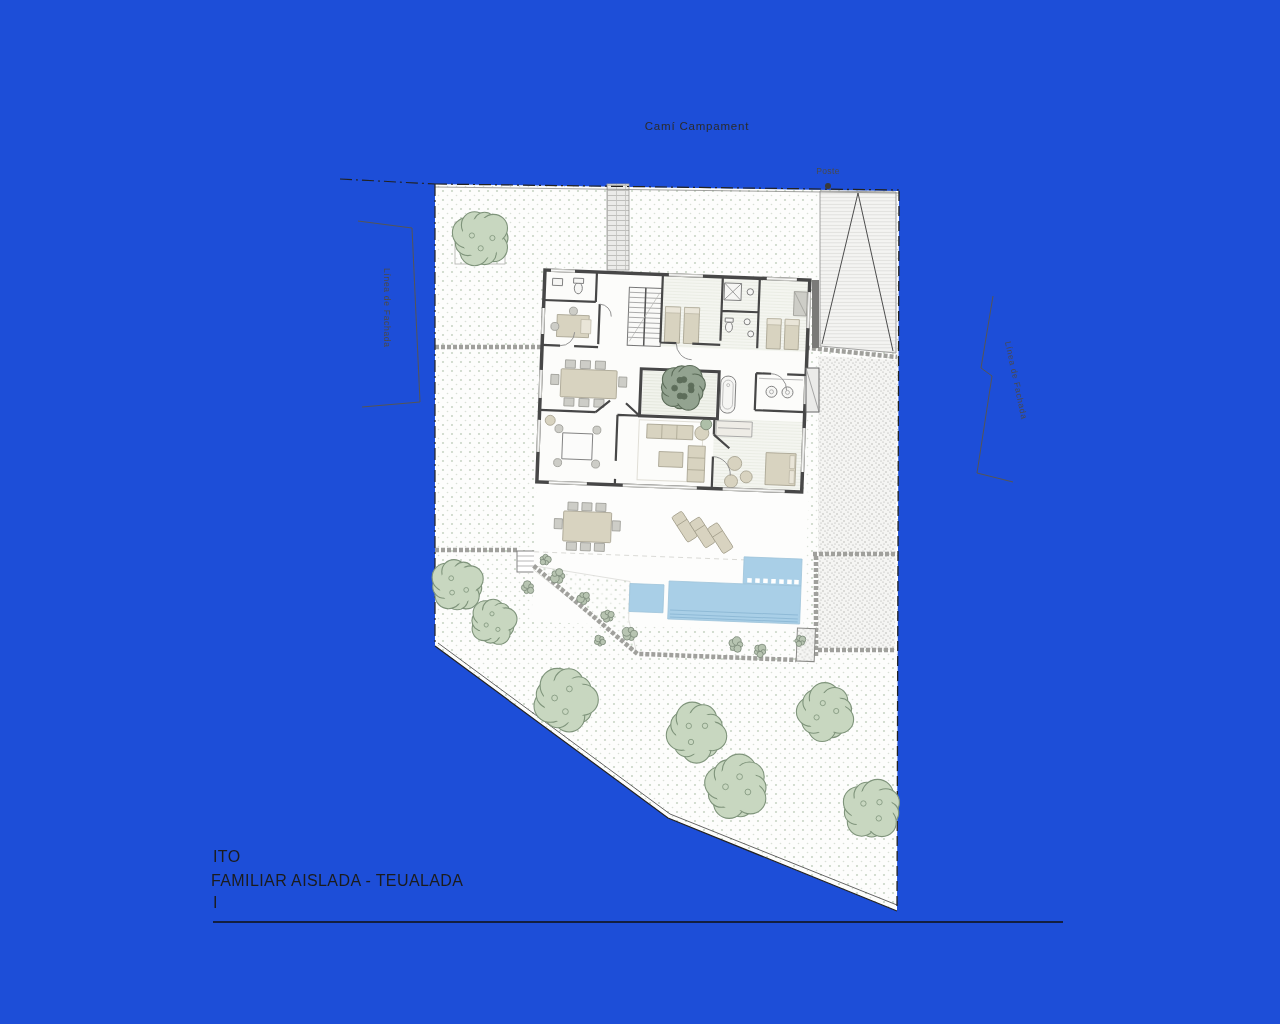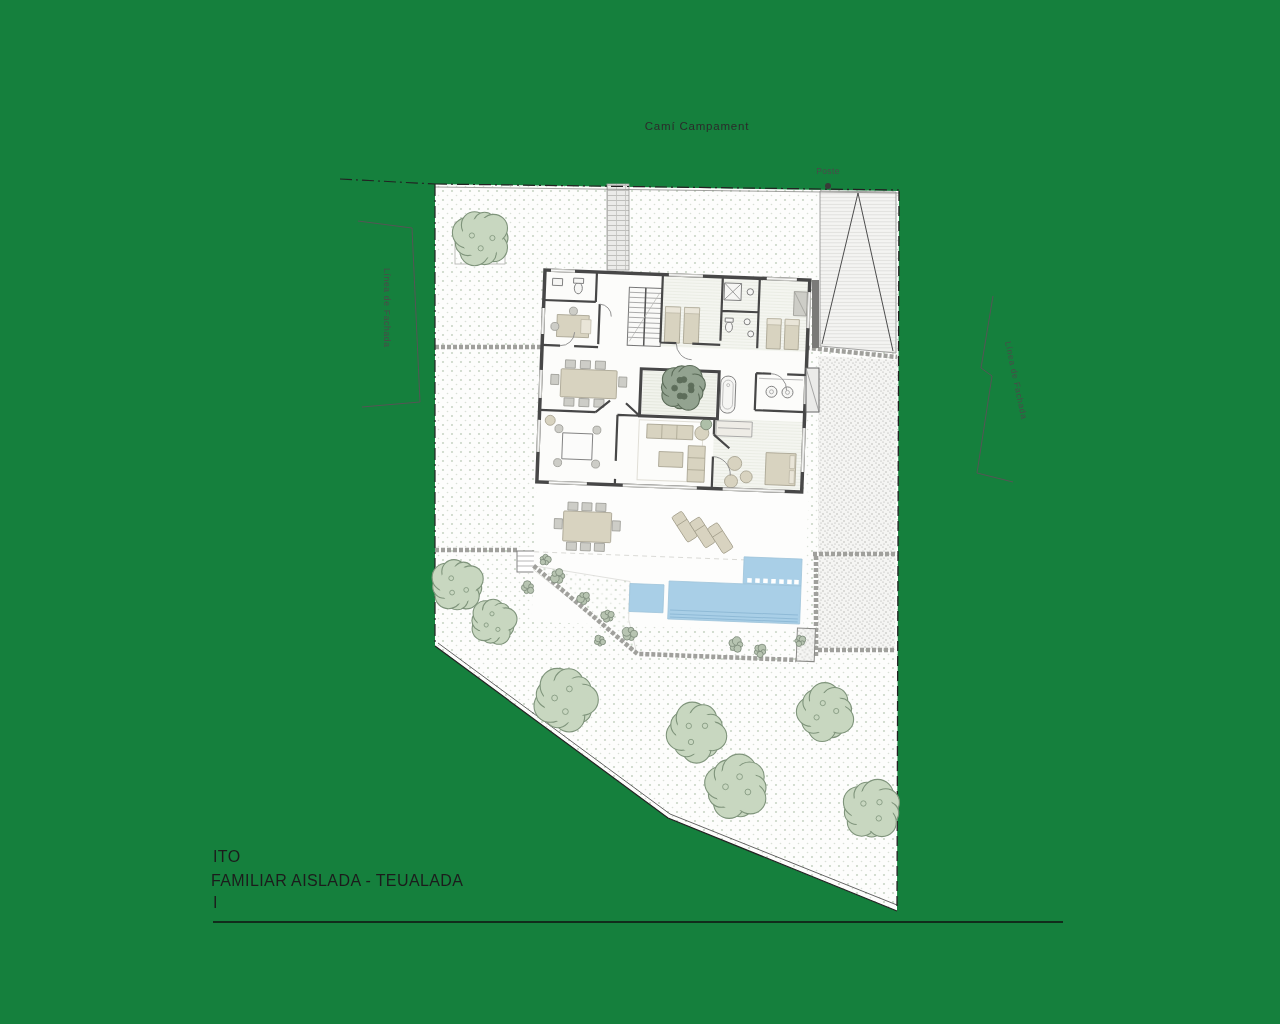--- a/index.html
+++ b/index.html
@@ -1,16 +1,16 @@
 <!DOCTYPE html>
 <html style="--wall: #474747; --pool: #a9cfe7; --pool_lane: #8fbad6; --furniture_tan: #d8d3c0; --ground_dot: #c9d5c6; --tree_fill: #c8d7c0; --tree_outline: #7f947b; --courtyard_tree_fill: #93a390; --courtyard_tree_outline: #5d6d5a; --shrub_fill: #b7c4b1; --shrub_outline: #7a8877;"><head>
 <meta charset="utf-8">
 <style>
   html,body{margin:0;padding:0;background:#ffffff;}
-  .canvas{position:relative;width:1280px;height:1024px;background:#15803d;overflow:hidden;
+  .canvas{position:relative;width:1280px;height:1024px;background:#1d4ed8;overflow:hidden;
           font-family:"Liberation Sans",sans-serif;}
   svg{display:block;}
   text{fill:#2e2e2e;font-family:"Liberation Sans",sans-serif;}
   .road-lbl{font-size:11.5px;letter-spacing:.8px;fill:#2b2b2b;}
   .tiny-lbl{font-size:8.5px;letter-spacing:.4px;fill:#4a4a4a;}
   .facade-lbl{font-size:8.5px;letter-spacing:.7px;fill:#4a4a4a;}
   .footer-lbl{font-size:16px;letter-spacing:.4px;fill:#1c1c1c;}
   .wall{stroke:var(--wall,#474747);fill:none;}
   .pool-water{fill:var(--pool,#a9cfe7);}
   .lane{stroke:var(--pool_lane,#8fbad6);}

